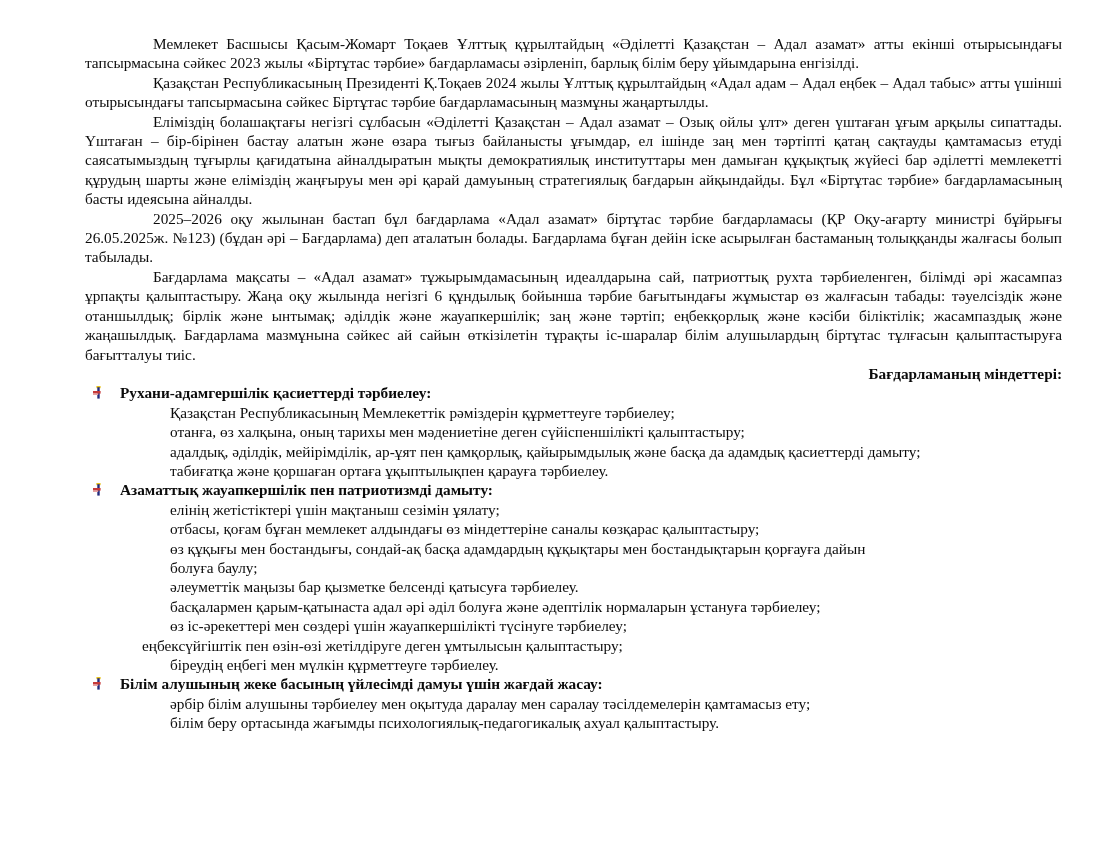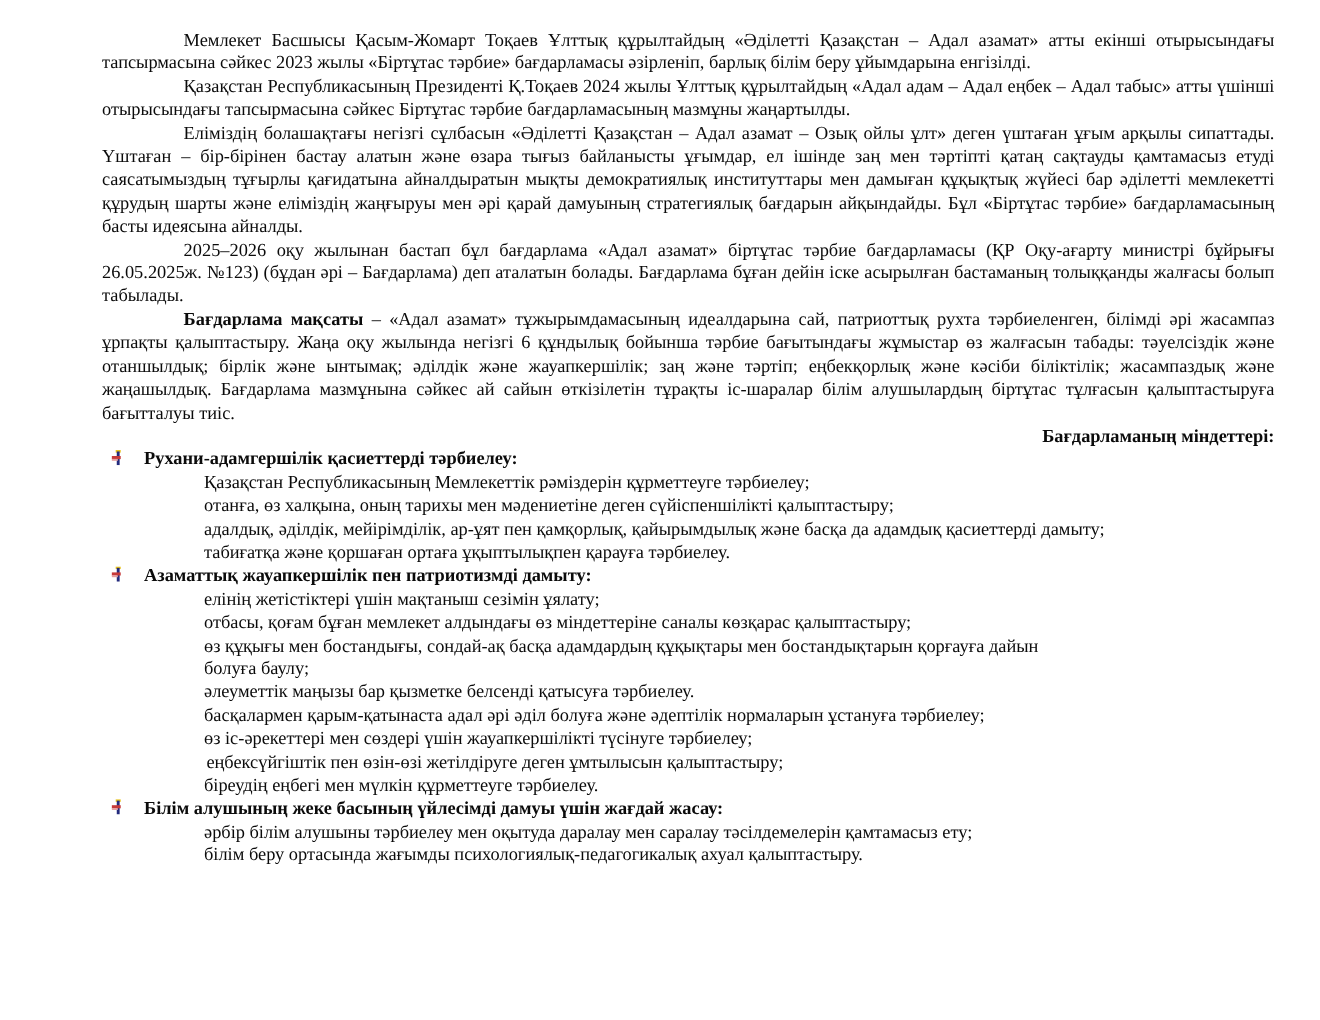--- a/index.html
+++ b/index.html
@@ -13,29 +13,29 @@
     overflow: hidden;
     font-family: "Liberation Serif", "DejaVu Serif", serif;
     font-size: 15.3px;
     line-height: 19.4px;
     color: #0b0b0b;
   }
   .page {
     box-sizing: border-box;
     width: 1100px;
     height: 664px;
-    padding: 24px 38px 0 85px;
+    padding: 34px 38px 0 85px;
   }
   .para {
     margin: 0;
     text-align: justify;
     text-indent: 68px;
   }
   .para .lead {
-    font-weight: bold;
+    font-weight: normal;
   }
   .tasks-heading {
     font-weight: bold;
     margin: 0;
     text-indent: 85px;
     text-align: right;
   }
   .section-title-row {
     display: flex;
     align-items: flex-end;
@@ -103,21 +103,21 @@
     <div class="sub-line">елінің жетістіктері үшін мақтаныш сезімін ұялату;</div>
     <div class="sub-line">отбасы, қоғам бұған мемлекет алдындағы өз міндеттеріне саналы көзқарас қалыптастыру;</div>
     <div class="sub-line">өз құқығы мен бостандығы, сондай-ақ басқа адамдардың құқықтары мен бостандықтарын қорғауға дайын</div>
     <div class="sub-line">болуға баулу;</div>
     <div class="sub-line">әлеуметтік маңызы бар қызметке белсенді қатысуға тәрбиелеу.</div>
   </div>
 
   <div class="section">
     <div class="sub-line">басқалармен қарым-қатынаста адал әрі әділ болуға және әдептілік нормаларын ұстануға тәрбиелеу;</div>
     <div class="sub-line">өз іс-әрекеттері мен сөздері үшін жауапкершілікті түсінуге тәрбиелеу;</div>
-    <div class="sub-line" style="margin-left:87px">еңбексүйгіштік пен өзін-өзі жетілдіруге деген ұмтылысын қалыптастыру;</div>
+    <div class="sub-line" style="margin-left:57px">еңбексүйгіштік пен өзін-өзі жетілдіруге деген ұмтылысын қалыптастыру;</div>
     <div class="sub-line">біреудің еңбегі мен мүлкін құрметтеуге тәрбиелеу.</div>
   </div>
 
   <div class="section">
     <div class="section-title-row">
       <span class="bullet">
         <svg width="11" height="13" viewBox="0 0 11 13" aria-hidden="true">
           <rect x="3.4" y="0" width="4.2" height="2.2" fill="#e8c41f"></rect>
           <rect x="4.3" y="1.2" width="2.4" height="11.4" fill="#232a7d"></rect>
           <rect x="0" y="5.0" width="7.6" height="2.6" fill="#c63939"></rect>

